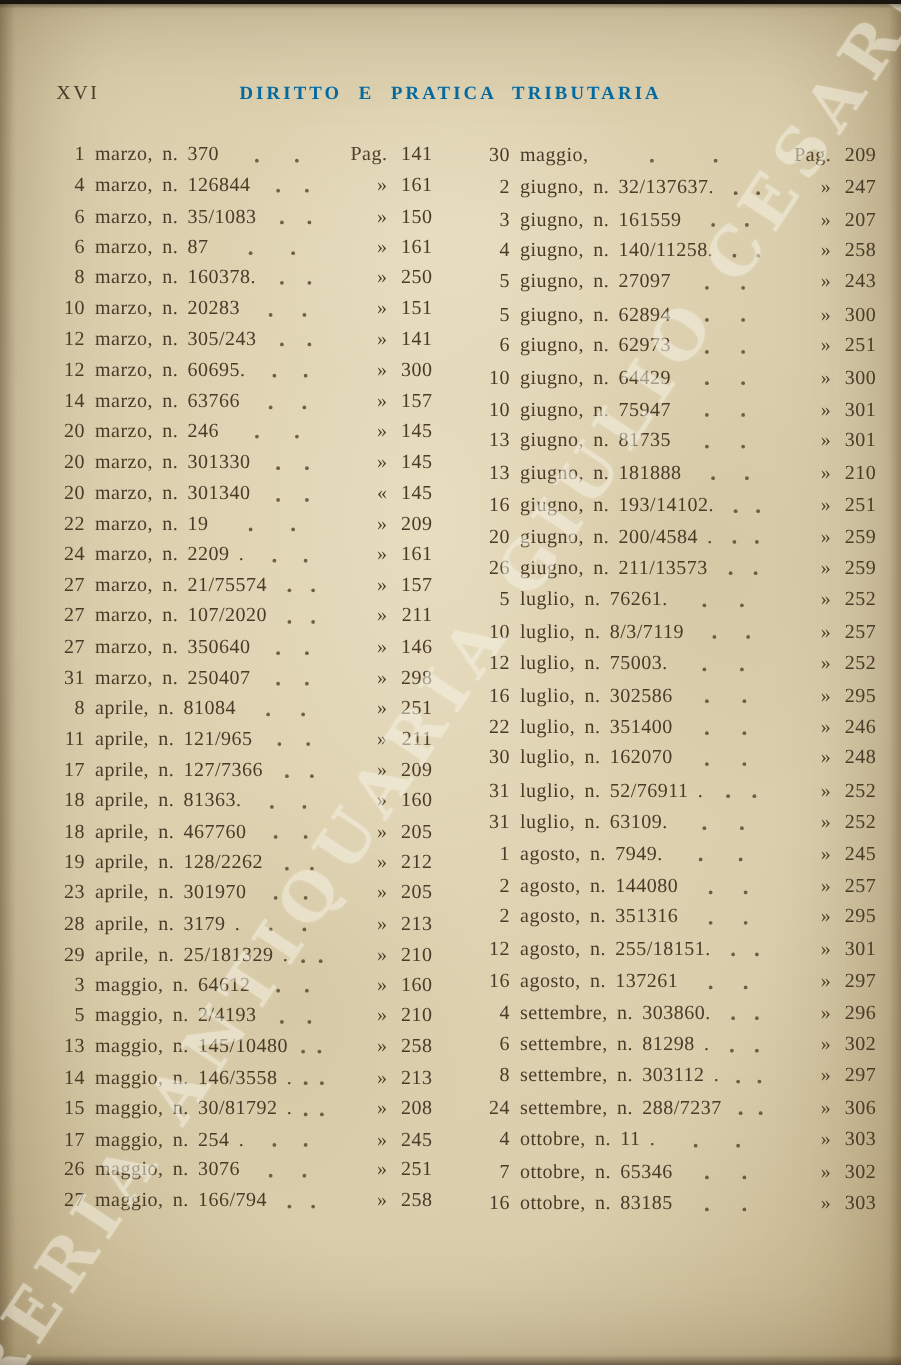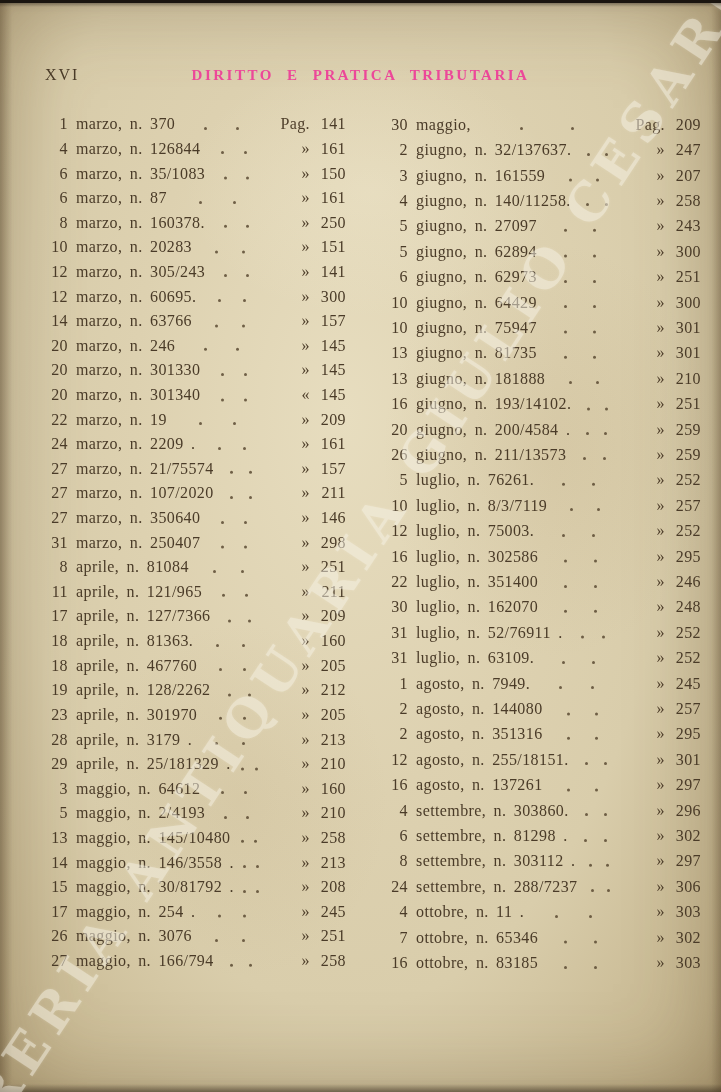--- a/index.html
+++ b/index.html
@@ -40,21 +40,21 @@
     text-align:center;color:var(--watermark);opacity:.52;
     text-shadow:0 0 3px rgba(255,253,245,.35);
     pointer-events:none;
   }
 
   header{position:relative;padding-top:92px;height:100px;z-index:3;}
   .folio{position:absolute;left:45px;top:66px;font-size:16px;letter-spacing:2px;}
   .running-title{
     position:absolute;left:0;right:0;top:67px;text-align:center;
     font-size:15px;font-weight:bold;letter-spacing:2.5px;word-spacing:7px;
-    color:#ec4899;
+    color:#0369a1;
   }
 
   main.columns{
     position:relative;z-index:3;
     display:grid;grid-template-columns:301px 316px;column-gap:39px;
     padding:12px 0 0 45px;
   }
   .col{display:block;}
   .col-left{--rh:24.62px;}
   .col-right{--rh:25.42px;}

